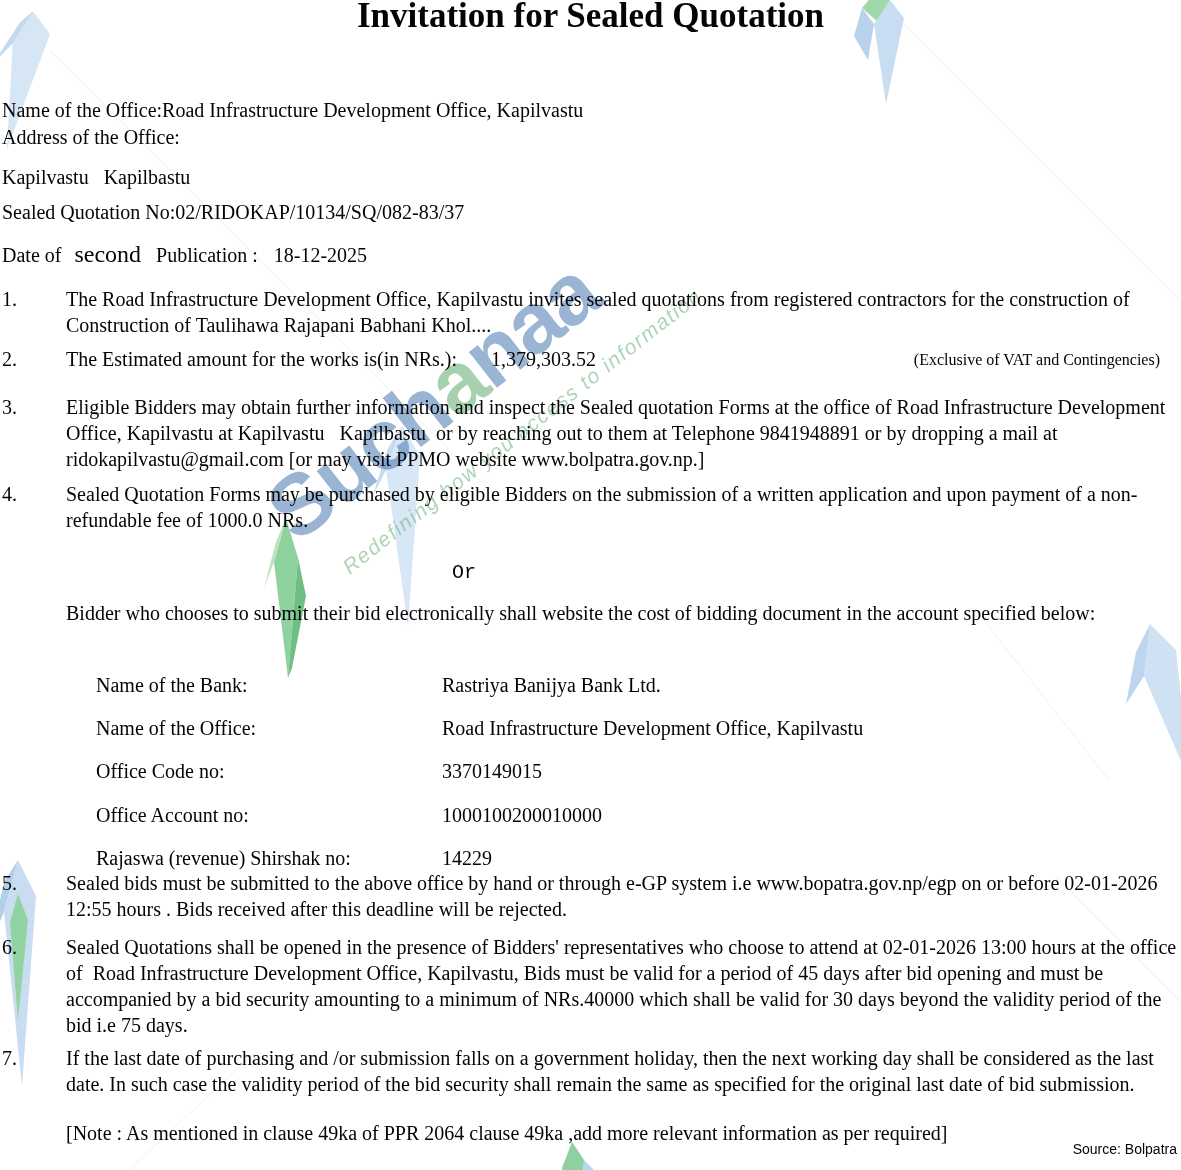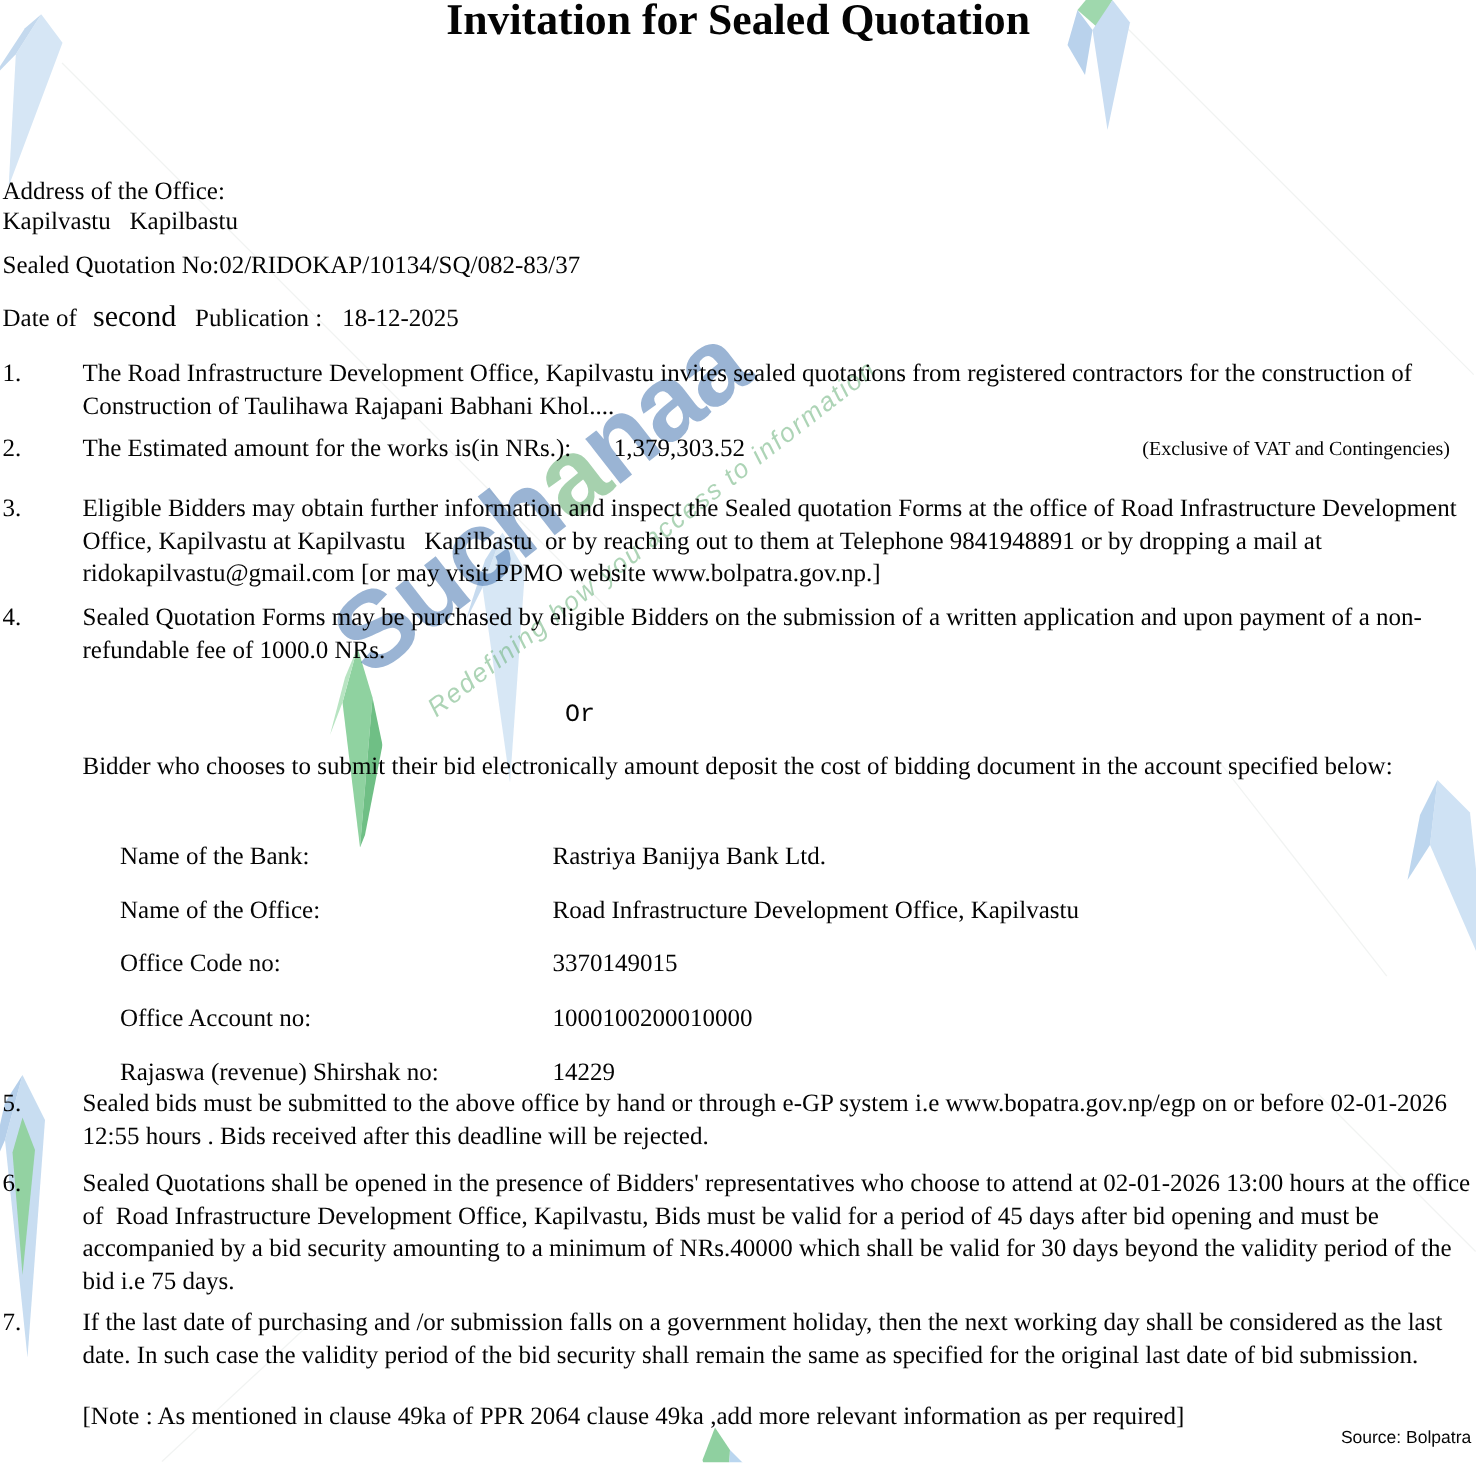--- a/index.html
+++ b/index.html
@@ -110,22 +110,23 @@
 
     <div class="wm-brand"><span class="wm-b">Su</span><span class="wm-b">ch</span><span class="wm-g">a</span><span class="wm-b">naa</span></div>
 
     <div class="wm-tagline">Redefining how you access to information</div>
   </div>
 
   <div class="doc">
 
     <div class="title">Invitation for Sealed Quotation</div>
 
+    <div class="line" style="top:97px;">Name of the Office:Road Infrastructure Development Office, Kapilvastu</div>
 
-    <div class="line" style="top:140px;">Address of the Office:</div>
+    <div class="line" style="top:124px;">Address of the Office:</div>
     <div class="line" style="top:164px;">Kapilvastu   Kapilbastu</div>
 
     <div class="line" style="top:199px;">Sealed Quotation No:02/RIDOKAP/10134/SQ/082-83/37</div>
 
     <div class="line" style="top:241px;"><span>Date of</span><span style="margin-left:13px;font-size:24px;">second</span><span style="margin-left:15px;">Publication :</span><span style="margin-left:16px;">18-12-2025</span></div>
 
     <div class="item" style="top:286px;">
       <span class="num">1.</span>
       <div class="body">The Road Infrastructure Development Office, Kapilvastu invites sealed quotations from registered contractors for the construction of Construction of Taulihawa Rajapani Babhani Khol....</div>
     </div>
@@ -142,21 +143,21 @@
     </div>
 
     <div class="item" style="top:481px;">
       <span class="num">4.</span>
       <div class="body">Sealed Quotation Forms may be purchased by eligible Bidders on the submission of a written application and upon payment of a non-refundable fee of 1000.0 NRs.</div>
     </div>
 
     <div class="or-divider">Or</div>
 
     <div class="item" style="top:600px;">
-      <div class="body">Bidder who chooses to submit their bid electronically amount deposit the cost of bidding document in the account specified below:</div>
+      <div class="body">Bidder who chooses to submit their bid electronically shall website the cost of bidding document in the account specified below:</div>
     </div>
 
     <div class="bankrow" style="top:689px;">
       <span class="blabel">Name of the Office:</span><span>Road Infrastructure Development Office, Kapilvastu</span>
     </div>
     <div class="bankrow" style="top:646px;">
       <span class="blabel">Name of the Bank:</span><span>Rastriya Banijya Bank Ltd.</span>
     </div>
     <div class="bankrow" style="top:732px;">
       <span class="blabel">Office Code no:</span><span>3370149015</span>

